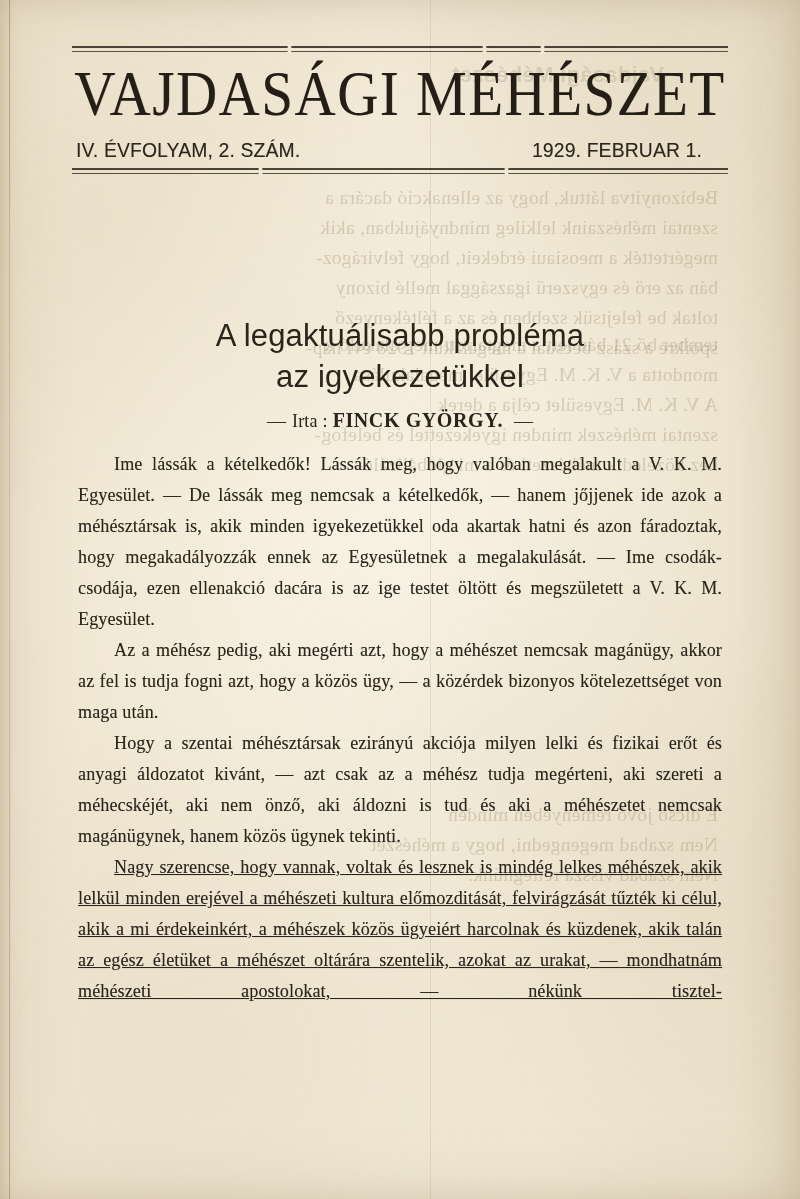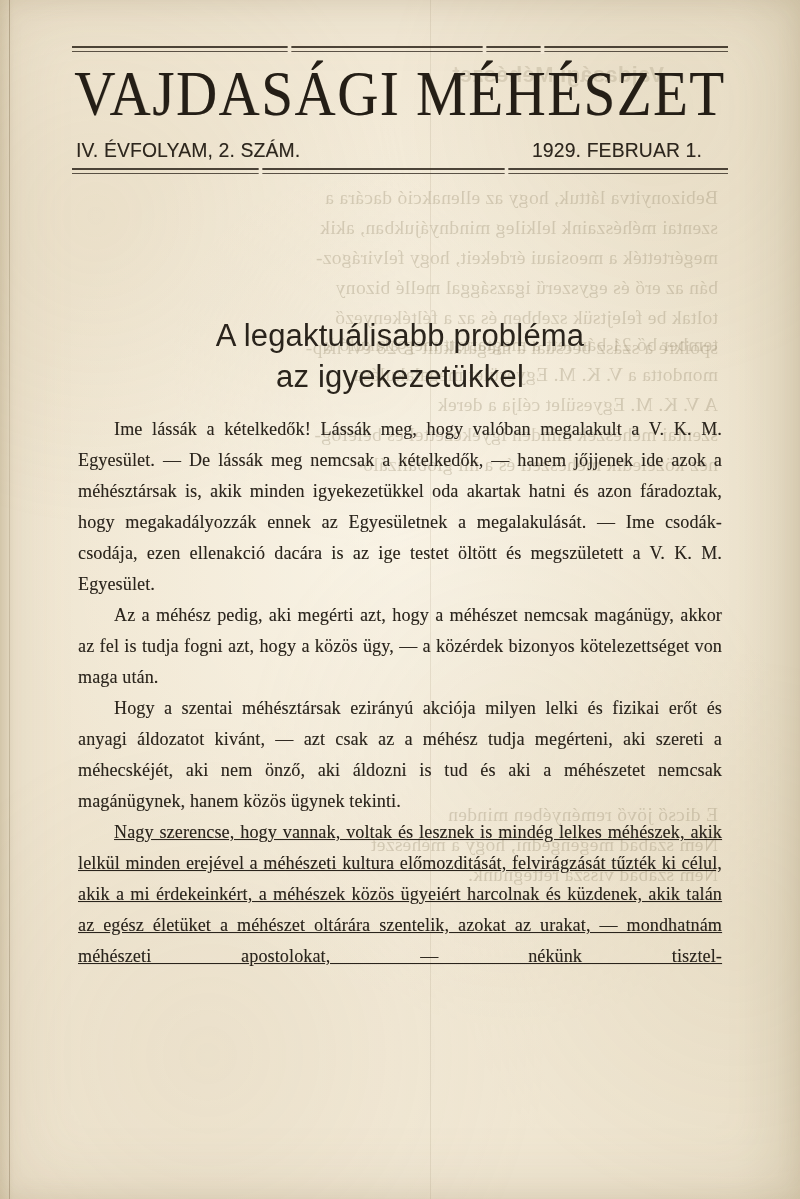--- a/index.html
+++ b/index.html
@@ -229,20 +229,25 @@
     <div class="rule-break" style="left:432px"></div>
   </div>
 
   <div class="article">
 
     <div class="art-title">
       <span class="l1">A legaktuálisabb probléma</span>
       <span class="l2">az igyekezetükkel</span>
     </div>
 
+    <div class="byline">
+      <span class="dash">—</span><span class="wrote">Irta :</span>
+      <span class="author">FINCK GYÖRGY.</span>
+      <span class="dash">—</span>
+    </div>
 
     <div class="body-text ink">
       <p>Ime lássák a kételkedők! Lássák meg, hogy valóban megalakult a V. K. M. Egyesület. — De lássák meg nemcsak a kételkedők, — hanem jőjjenek ide azok a méhésztársak is, akik minden igyekezetükkel oda akartak hatni és azon fáradoztak, hogy megakadályozzák ennek az Egyesületnek a megalakulását. — Ime csodák-csodája, ezen ellenakció dacára is az ige testet öltött és megszületett a V. K. M. Egyesület.</p>
       <p>Az a méhész pedig, aki megérti azt, hogy a méhészet nemcsak magánügy, akkor az fel is tudja fogni azt, hogy a közös ügy, — a közérdek bizonyos kötelezettséget von maga után.</p>
       <p>Hogy a szentai méhésztársak ezirányú akciója milyen lelki és fizikai erőt és anyagi áldozatot kivánt, — azt csak az a méhész tudja megérteni, aki szereti a méhecskéjét, aki nem önző, aki áldozni is tud és aki a méhészetet nemcsak magánügynek, hanem közös ügynek tekinti.</p>
       <p class="tail">Nagy szerencse, hogy vannak, voltak és lesznek is mindég lelkes méhészek, akik lelkül minden erejével a méhészeti kultura előmozditását, felvirágzását tűzték ki célul, akik a mi érdekeinkért, a méhészek közös ügyeiért harcolnak és küzdenek, akik talán az egész életüket a méhészet oltárára szentelik, azokat az urakat, — mondhatnám méhészeti apostolokat, — nékünk tisztel-</p>
     </div>
 
   </div>
 

